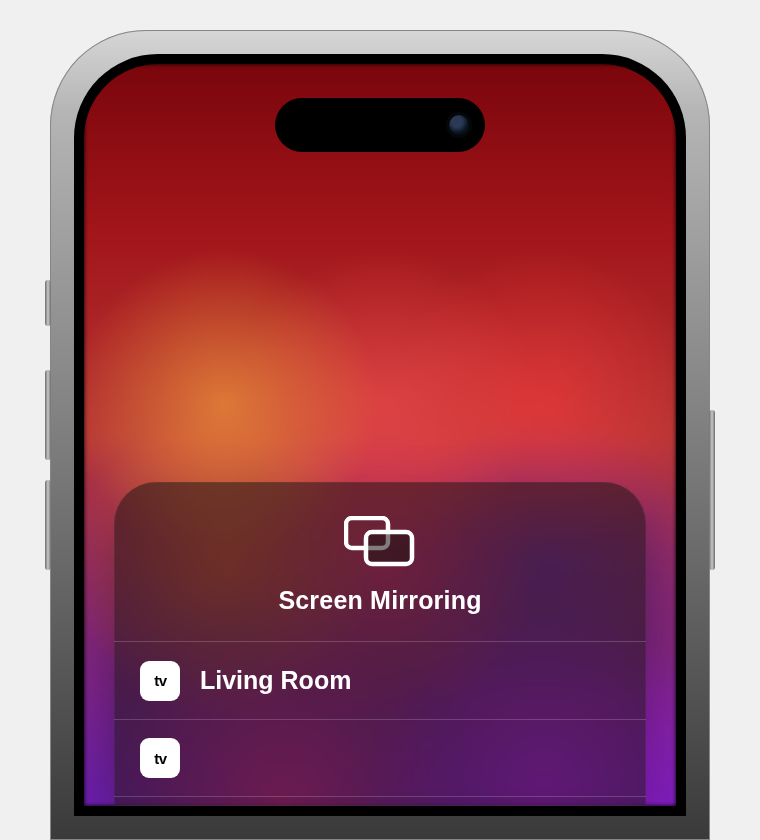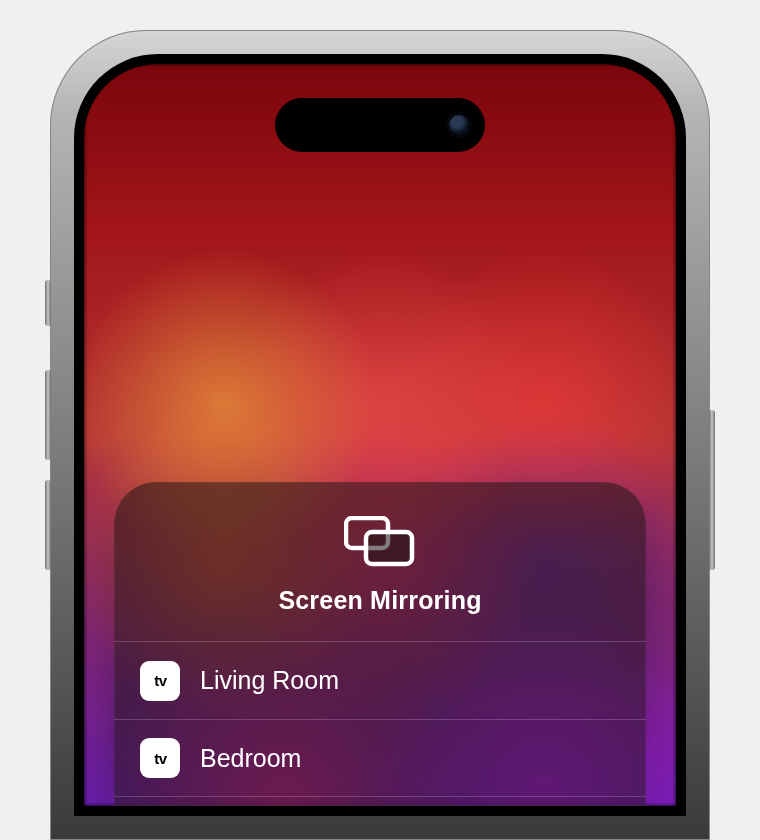--- a/index.html
+++ b/index.html
@@ -107,21 +107,21 @@
     display:flex; align-items:center;
     height: 78px;
     padding: 0 26px;
     border-top: 1px solid rgba(255,255,255,0.18);
     gap: 20px;
     cursor: pointer;
   }
   .row:last-child { border-bottom: 1px solid rgba(255,255,255,0.18); }
   .row-label{
     font-size: 25px;
-    font-weight: 400;
+    font-weight: 700;
     color:#fff;
   }
 
   .appletv-icon {
     width: 40px; height: 40px;
     border-radius: 9px;
     background: #fff;
     display:flex; align-items:center; justify-content:center;
     font-size: 15px;
     font-weight: 600;
@@ -169,20 +169,19 @@
               <span>tv</span>
           </div>
           <div class="row-label">Living Room</div>
         </div>
 
         <div class="row">
           <div class="appletv-icon">
             <span class="apple"></span>
               <span>tv</span>
           </div>
-          <div class="row-label">Bedroom</div>
         </div>
 
       </div>
 
     </div>
   </div>
 </div>
 
 </body></html>

